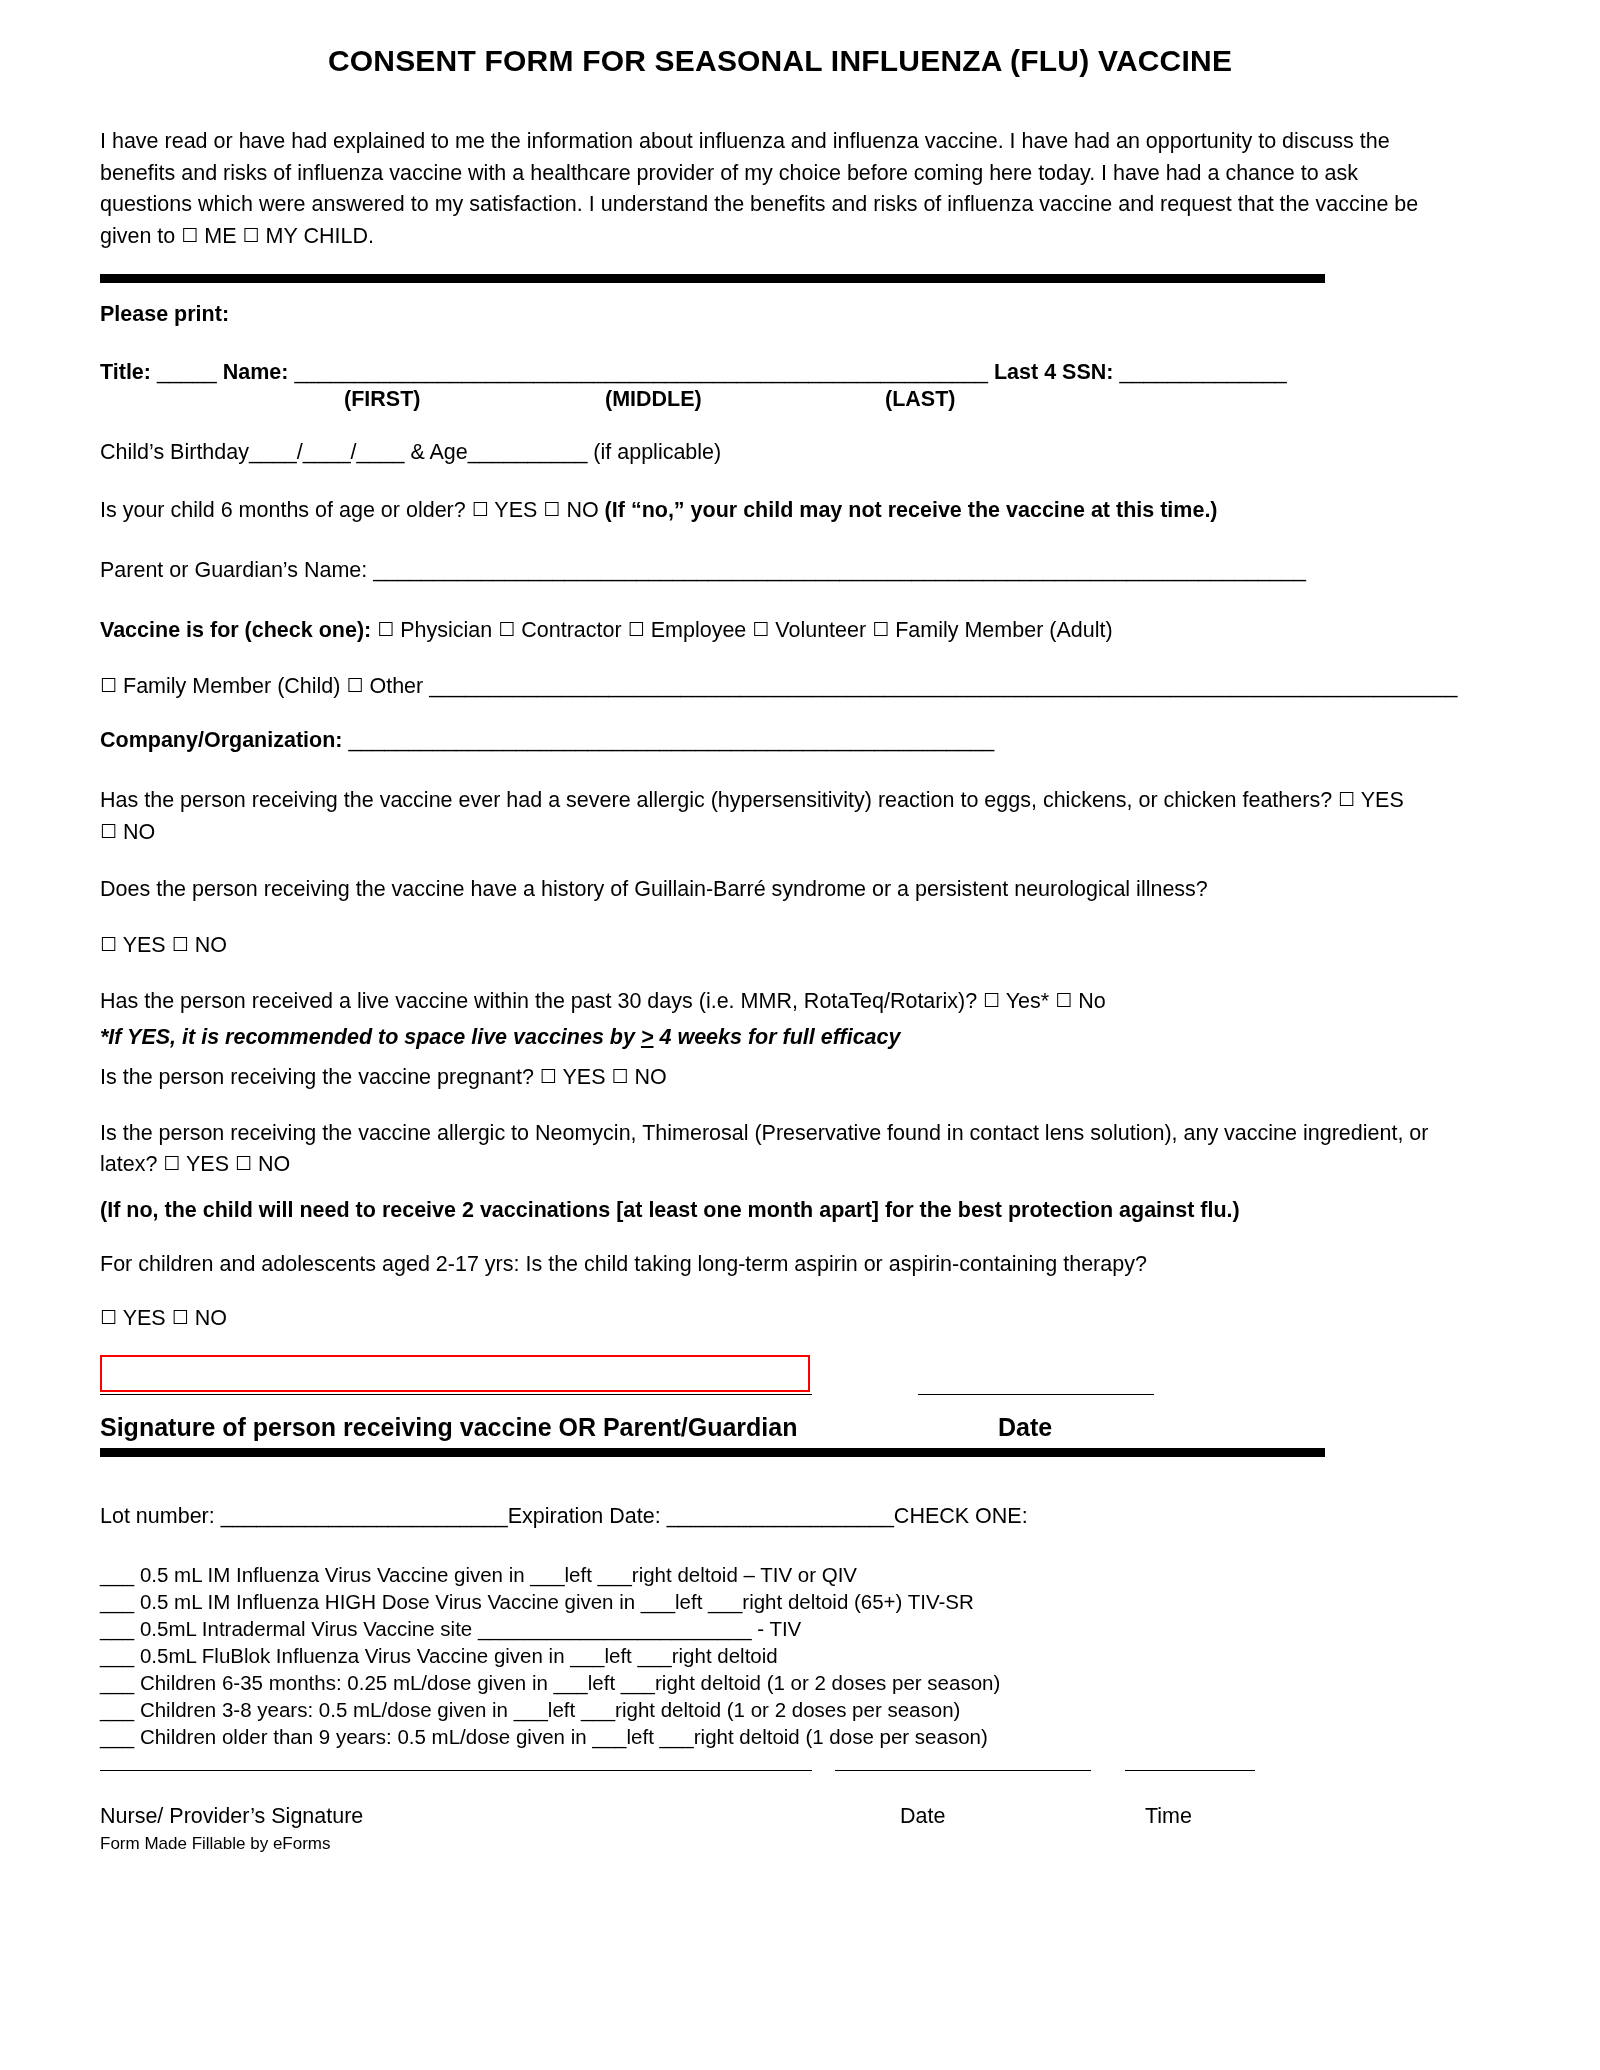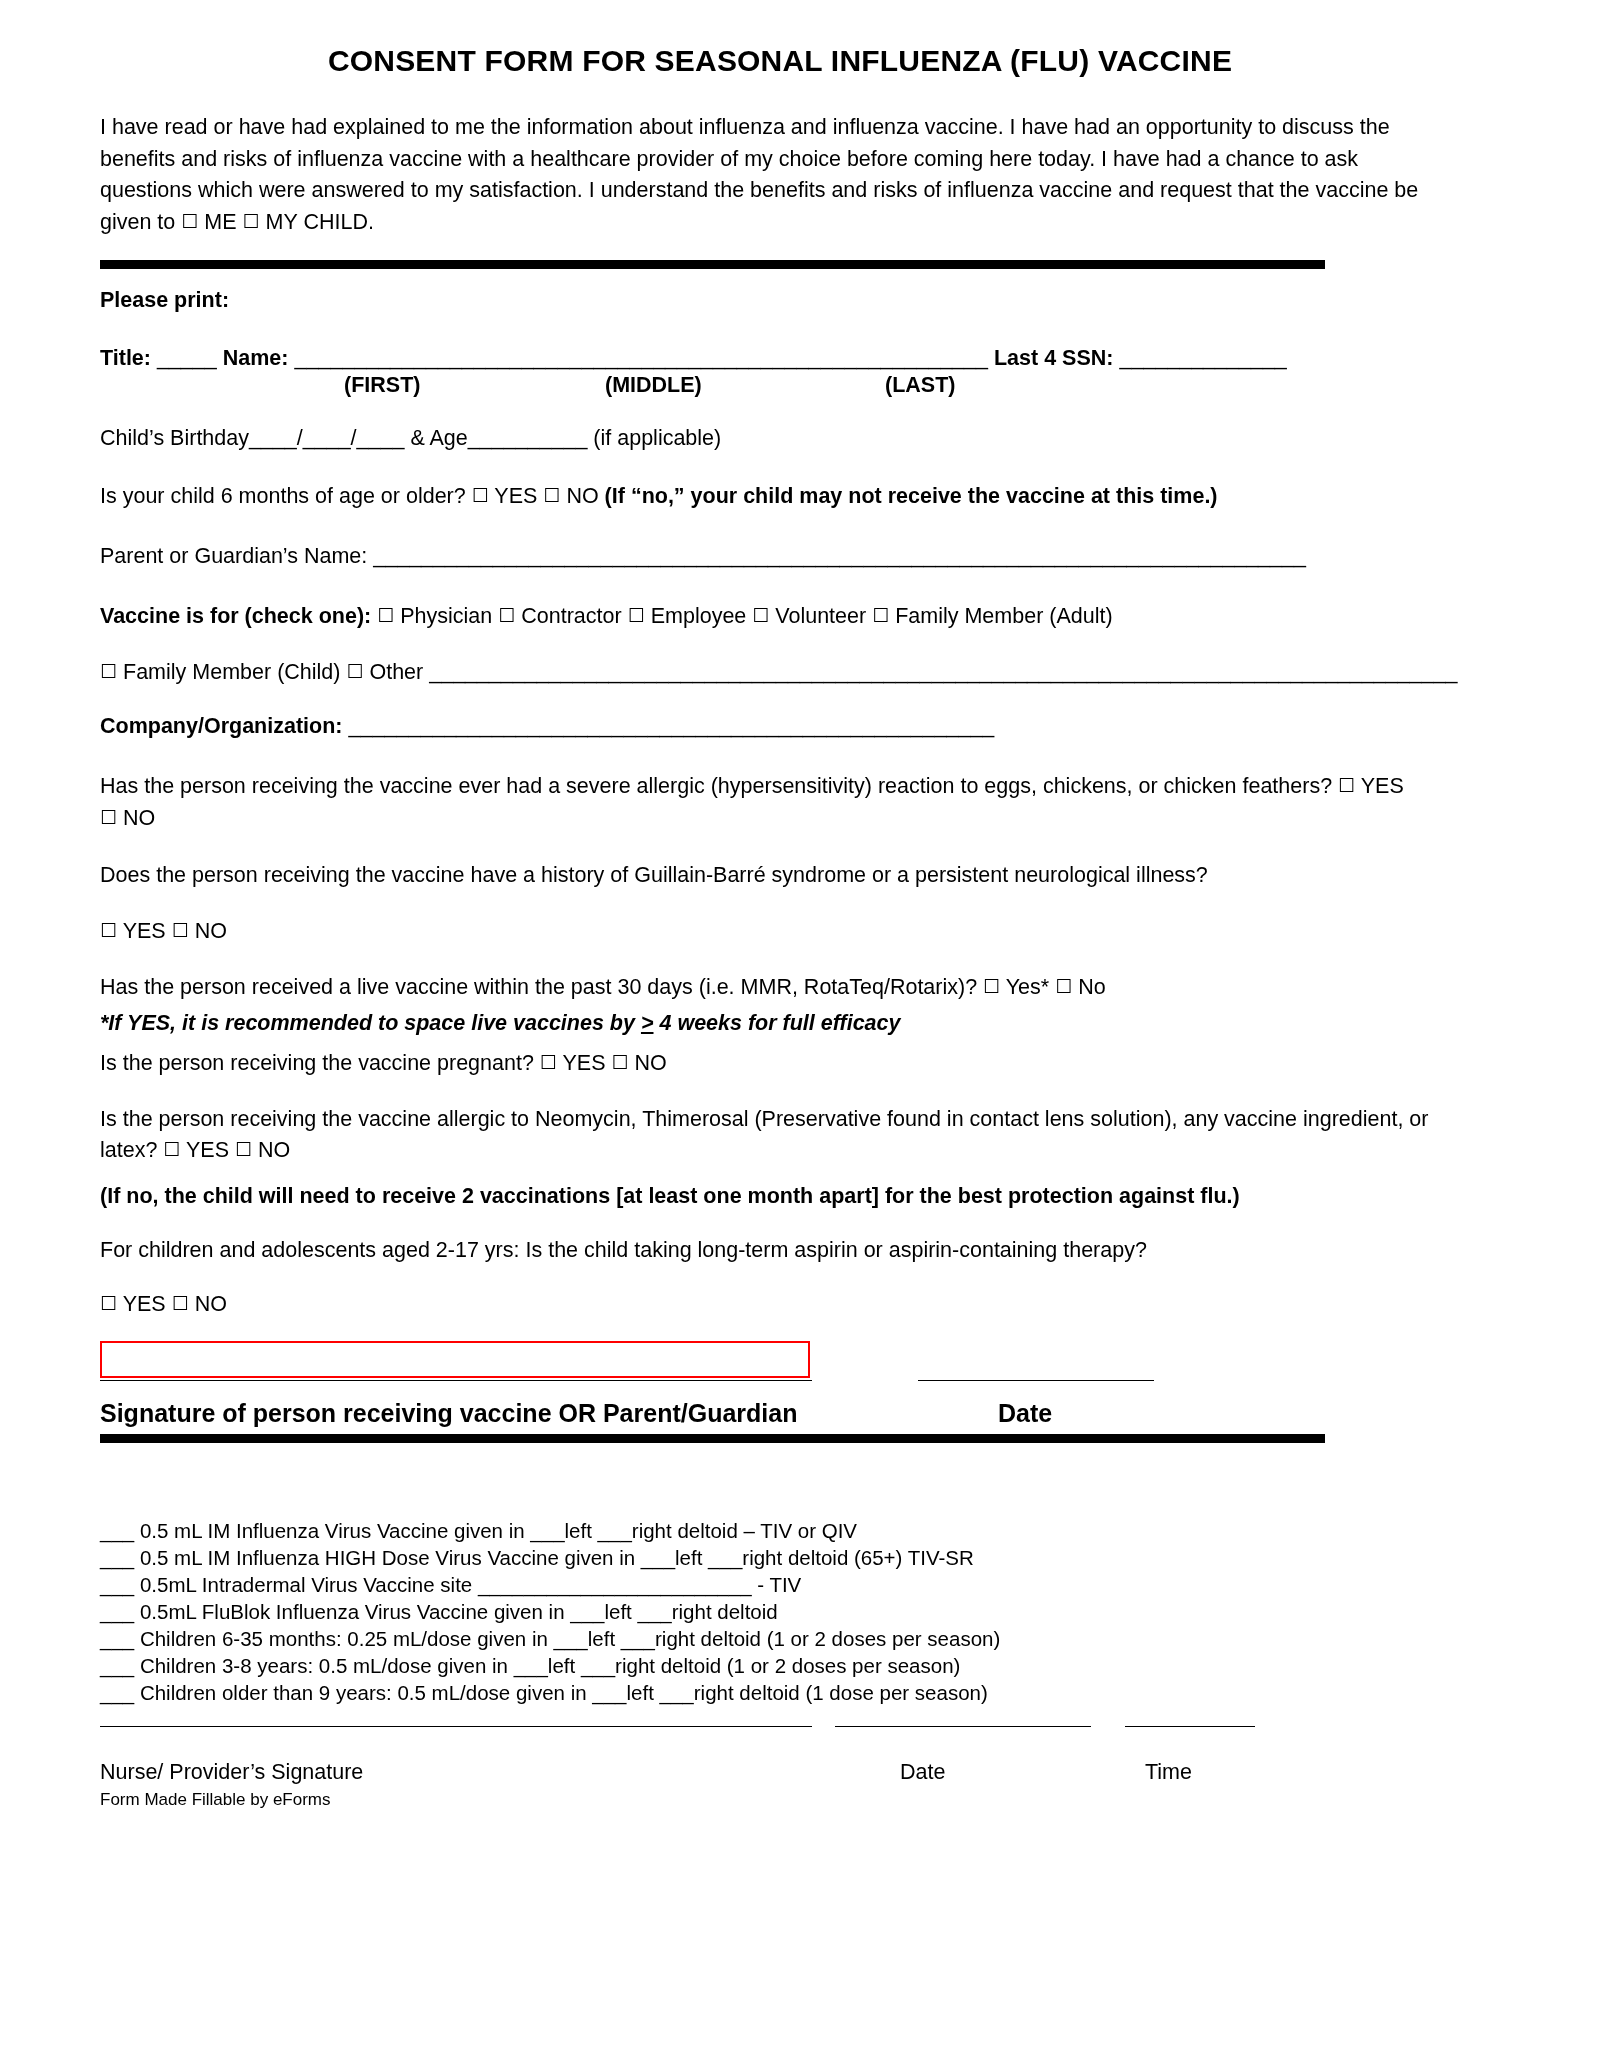--- a/index.html
+++ b/index.html
@@ -41,21 +41,21 @@
   }
 
   
   .para {
     font-size: 21.5px;
     line-height: 31.5px;
     margin: 0;
     text-align: left;
   }
   .intro {
-    margin-top: 34px;
+    margin-top: 48px;
     width: 1345px;
   }
 
   .bar {
     background: #000000;
     height: 9px;
     margin: 0;
   }
   .bar-top { width: 1225px; margin-top: 22px; }
   .bar-mid { width: 1225px; margin-top: 5px; }
@@ -258,20 +258,21 @@
       <span style="left:898px">Date</span>
     </div>
 
     <div class="bar bar-mid"></div>
 
     <div style="height:16px"></div>
 
 
     <div style="height:28px"></div>
 
+    <div class="line-row"><span>Lot number:</span>   <span>________________________</span><span>Expiration Date:</span> <span>___________________</span><span>CHECK ONE:</span></div>
 
     <div style="height:30px"></div>
 
     <div class="ou-list">
       <div>___  0.5 mL IM Influenza Virus Vaccine given in  ___left   ___right  deltoid –  TIV  or  QIV</div>
       <div>___  0.5 mL IM Influenza HIGH Dose Virus Vaccine given in  ___left   ___right deltoid (65+) TIV-SR</div>
       <div>___  0.5mL Intradermal Virus Vaccine  site ________________________ - TIV</div>
       <div>___  0.5mL FluBlok Influenza Virus Vaccine given in  ___left   ___right  deltoid</div>
       <div>___  Children 6-35 months:  0.25 mL/dose given in  ___left   ___right  deltoid (1 or 2 doses per season)</div>
       <div>___  Children 3-8 years:  0.5 mL/dose given in  ___left   ___right  deltoid (1 or 2 doses per season)</div>

